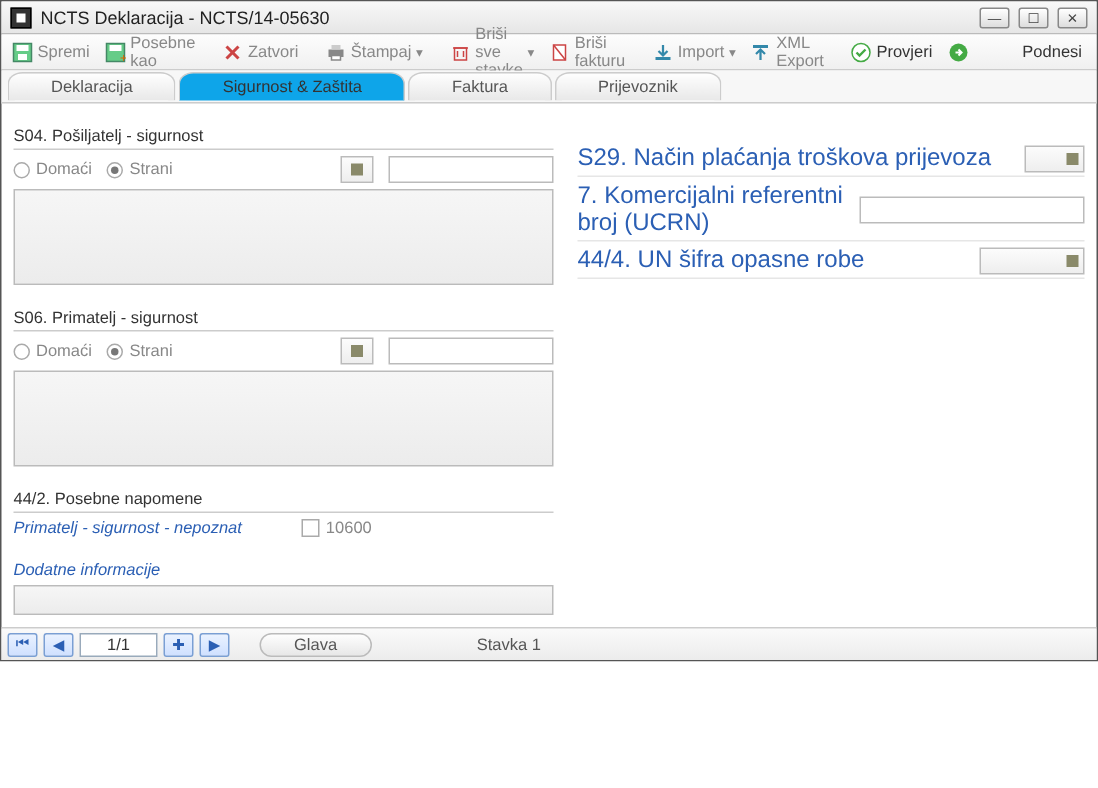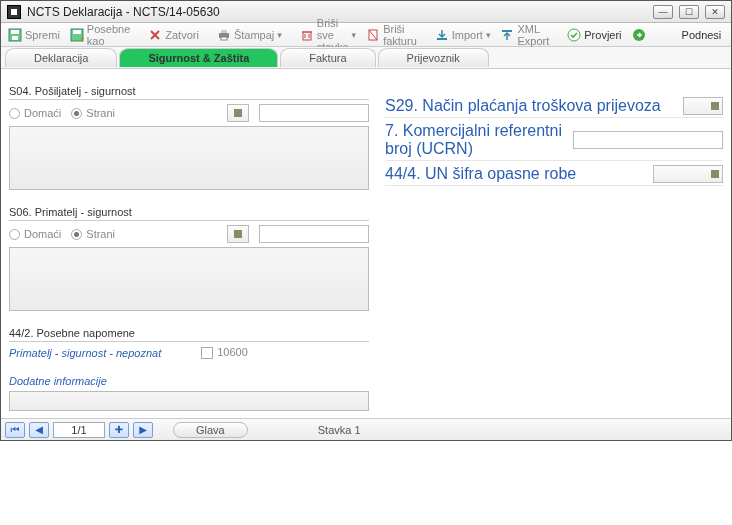--- a/index.html
+++ b/index.html
@@ -58,21 +58,21 @@
     border-top-right-radius: 10px 8px;
     background: linear-gradient(#fefefe, #e8e8e8);
     border: 1px solid #ccc;
     border-bottom: none;
     color: #555;
     margin-right: 2px;
     position: relative;
     top: 1px;
     font-size: 11px;
   }
-  .tab.active { background: #22c55e; font-weight: bold; color: #333; top: 1px; }
+  .tab.active { background: #0ea5e9; font-weight: normal; color: #333; top: 1px; }
   .content {
     flex: 1;
     display: flex;
     padding: 10px 8px 0 8px;
     gap: 16px;
     overflow: hidden;
     justify-content: center;
   }
   .col { flex: 1; display: flex; flex-direction: column; gap: 10px; }
   .col-left { flex: 0 0 360px; }

